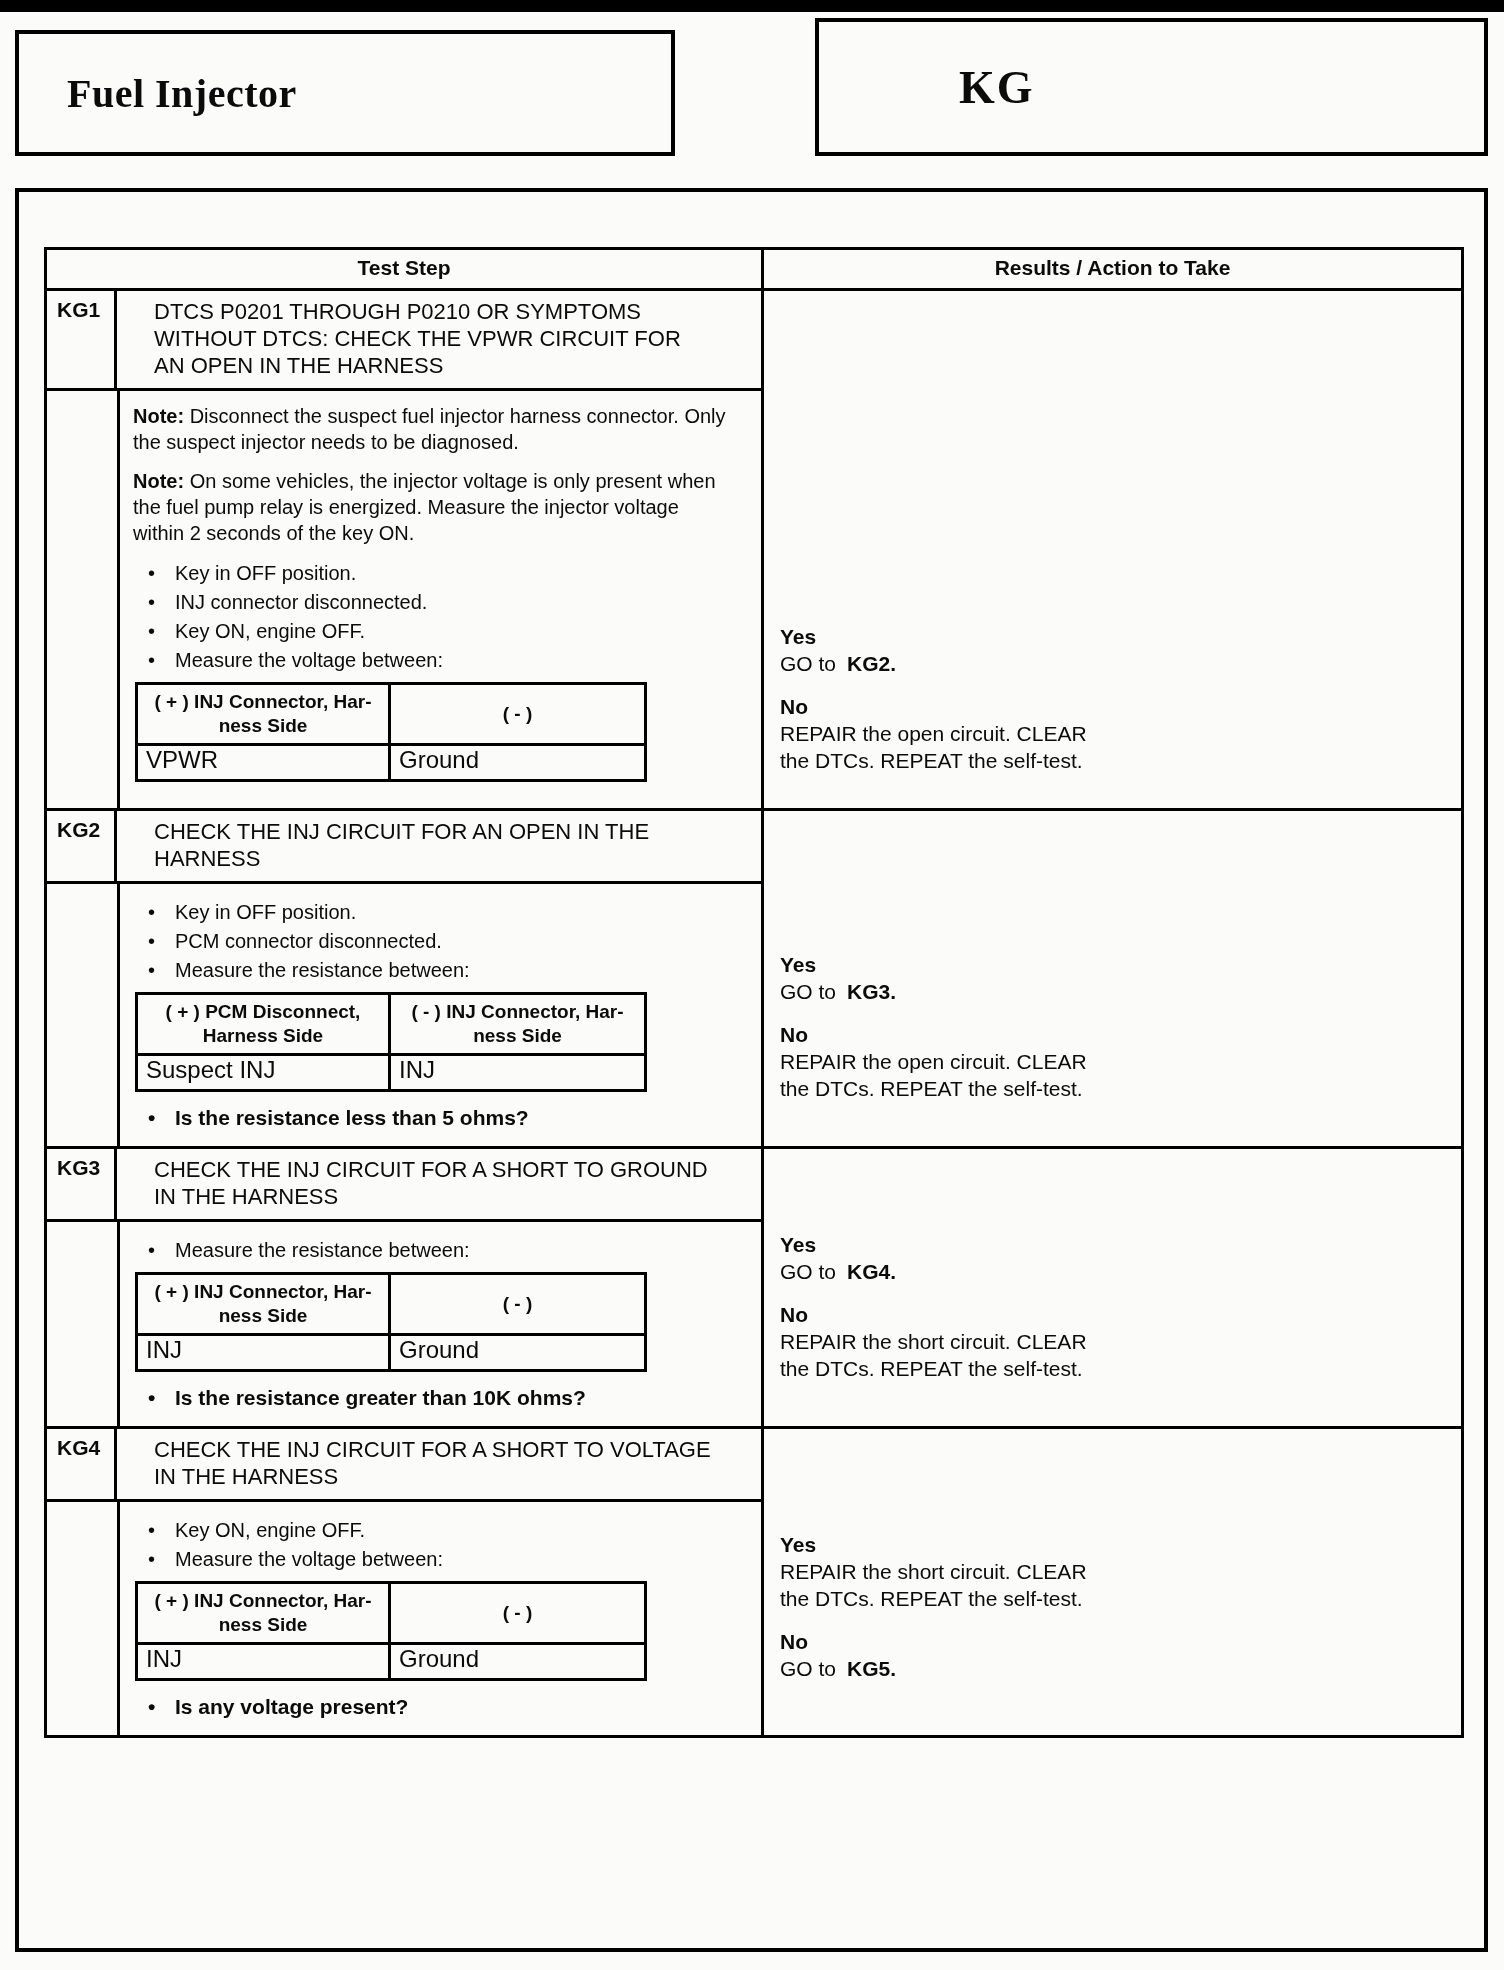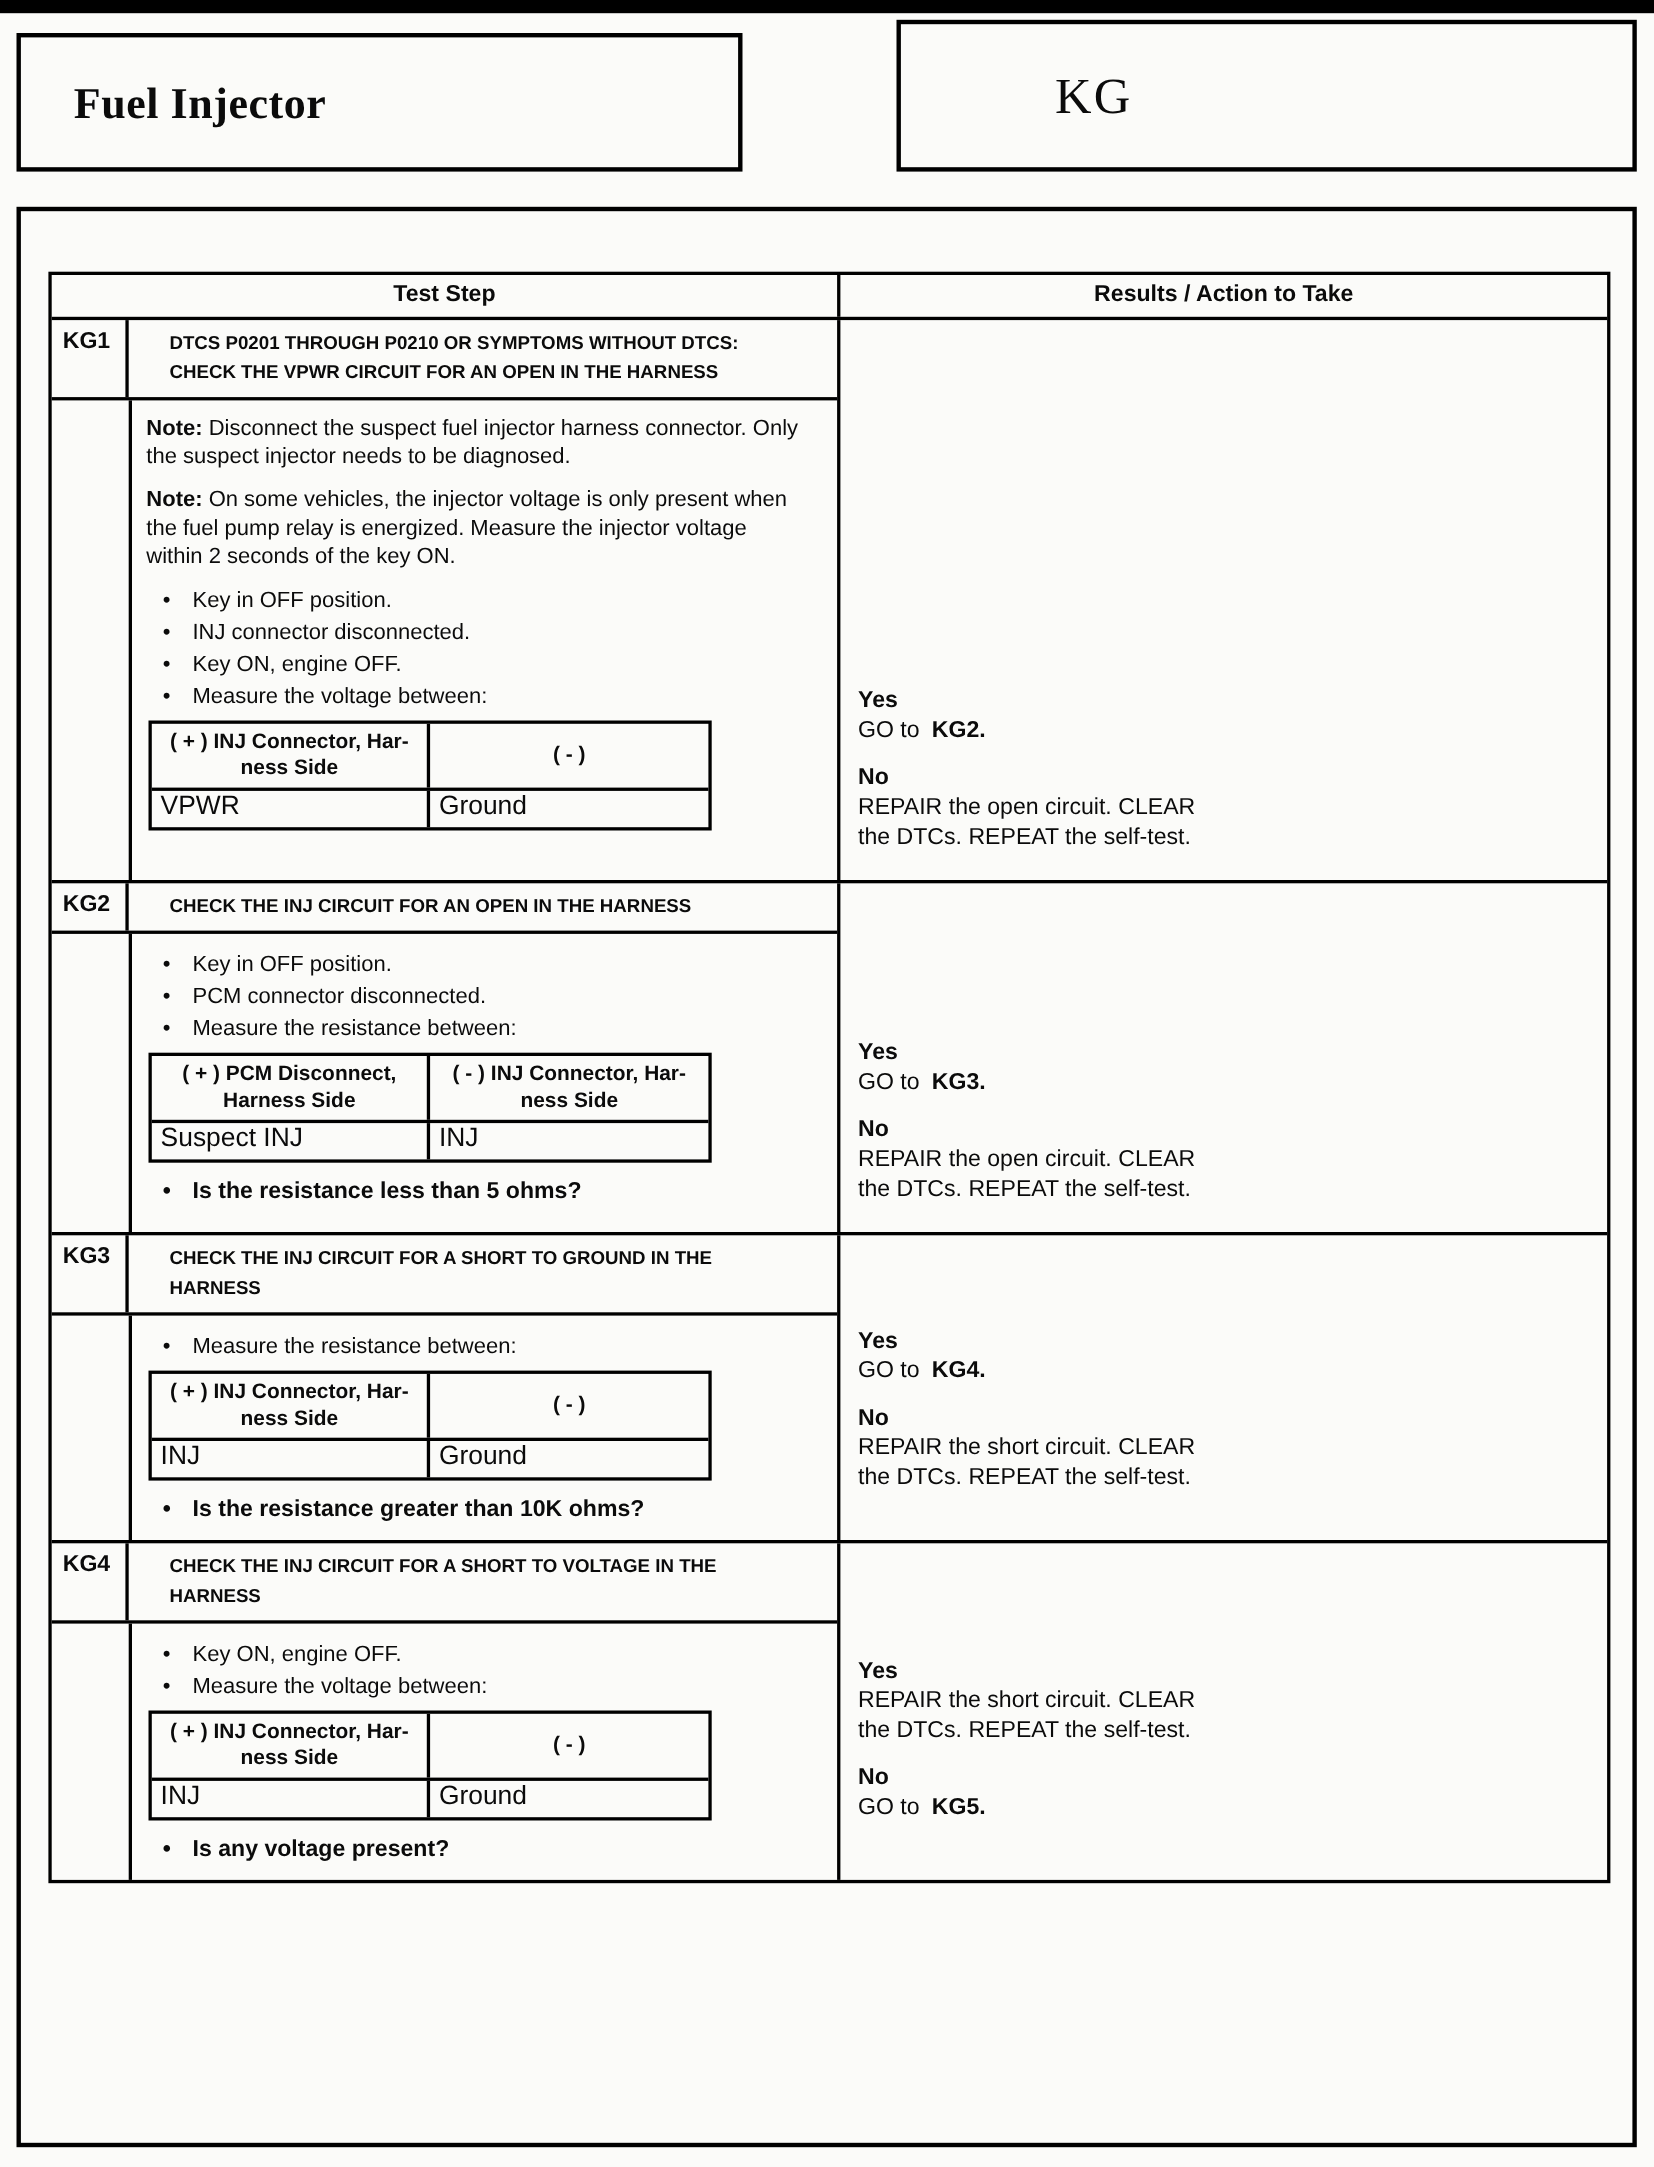--- a/index.html
+++ b/index.html
@@ -22,21 +22,21 @@
   .page-title {
     font-family:"Liberation Serif", serif; font-weight:bold;
     font-size:40px; margin-left:48px; letter-spacing:0.5px;
   }
   .hdr-right {
     position:absolute; left:815px; top:18px; width:673px; height:138px;
     border:4px solid #000; box-sizing:border-box;
     display:flex; align-items:center;
   }
   .section-code {
-    font-family:"Liberation Serif", serif; font-weight:normal;
+    font-family:"Liberation Serif", serif; font-weight:bold;
     font-size:46px; margin-left:140px; letter-spacing:2px;
   }
 
   
   .main-box {
     position:absolute; left:15px; top:188px; width:1473px; height:1764px;
     border:4px solid #000; box-sizing:border-box;
   }
 
   
@@ -54,21 +54,21 @@
   .step-left {
     width:717px; flex:0 0 717px; border-right:3px solid #000;
     box-sizing:border-box; display:flex; flex-direction:column;
   }
   .title-row { display:flex; border-bottom:3px solid #000;gap:24px; }
   .id-cell {
     flex:0 0 70px; width:70px; border-right:3px solid #000;
     font-weight:bold; font-size:21px; padding:7px 0 7px 10px; box-sizing:border-box;
   }
   .title-cell {
-    flex:1; font-weight:bold; font-size:17px; line-height:27px;
+    flex:1; font-weight:normal; font-size:22px; line-height:27px;
     padding:7px 45px 9px 13px;
   }
   .body-row { display:flex; flex:1; }
   .spacer { flex:0 0 70px; width:70px; border-right:3px solid #000; }
   .body-cell { flex:1; padding:10px 10px 14px 13px; }
 
   .note { margin:2px 0 13px; line-height:26px; max-width:600px; }
   .b { font-weight:bold; }
 
   ul.bullets { list-style:none; margin:4px 0 6px; padding:0; }

